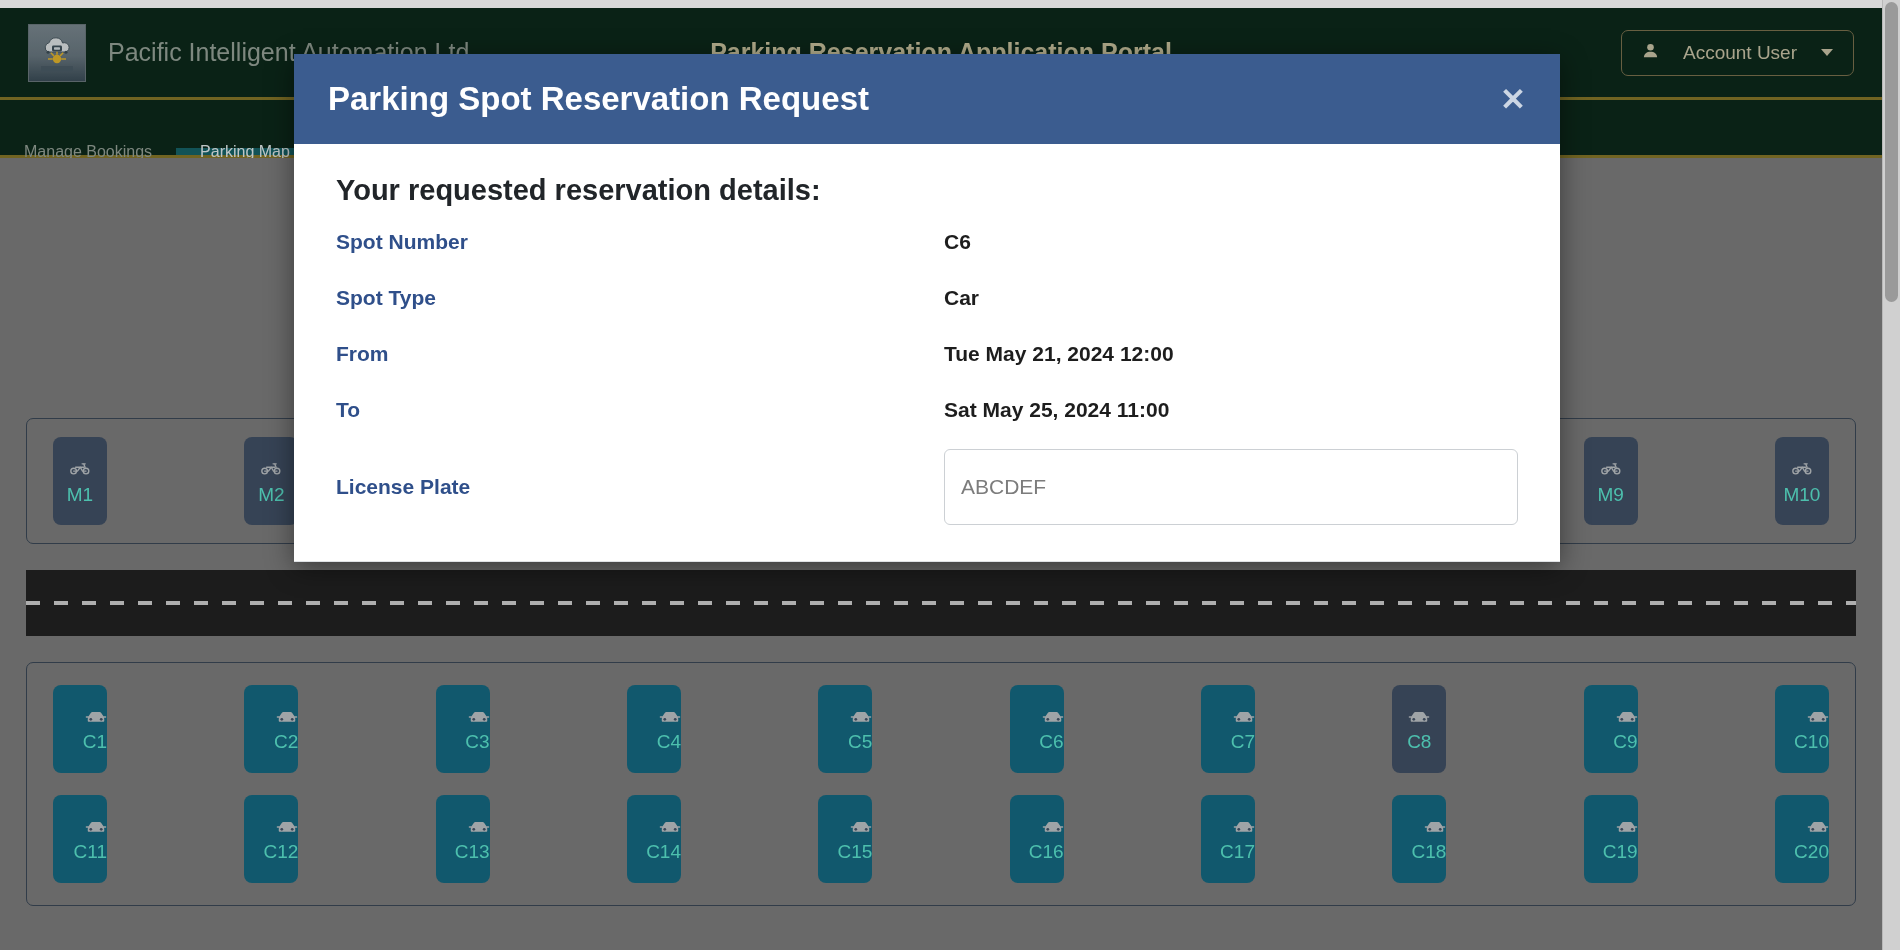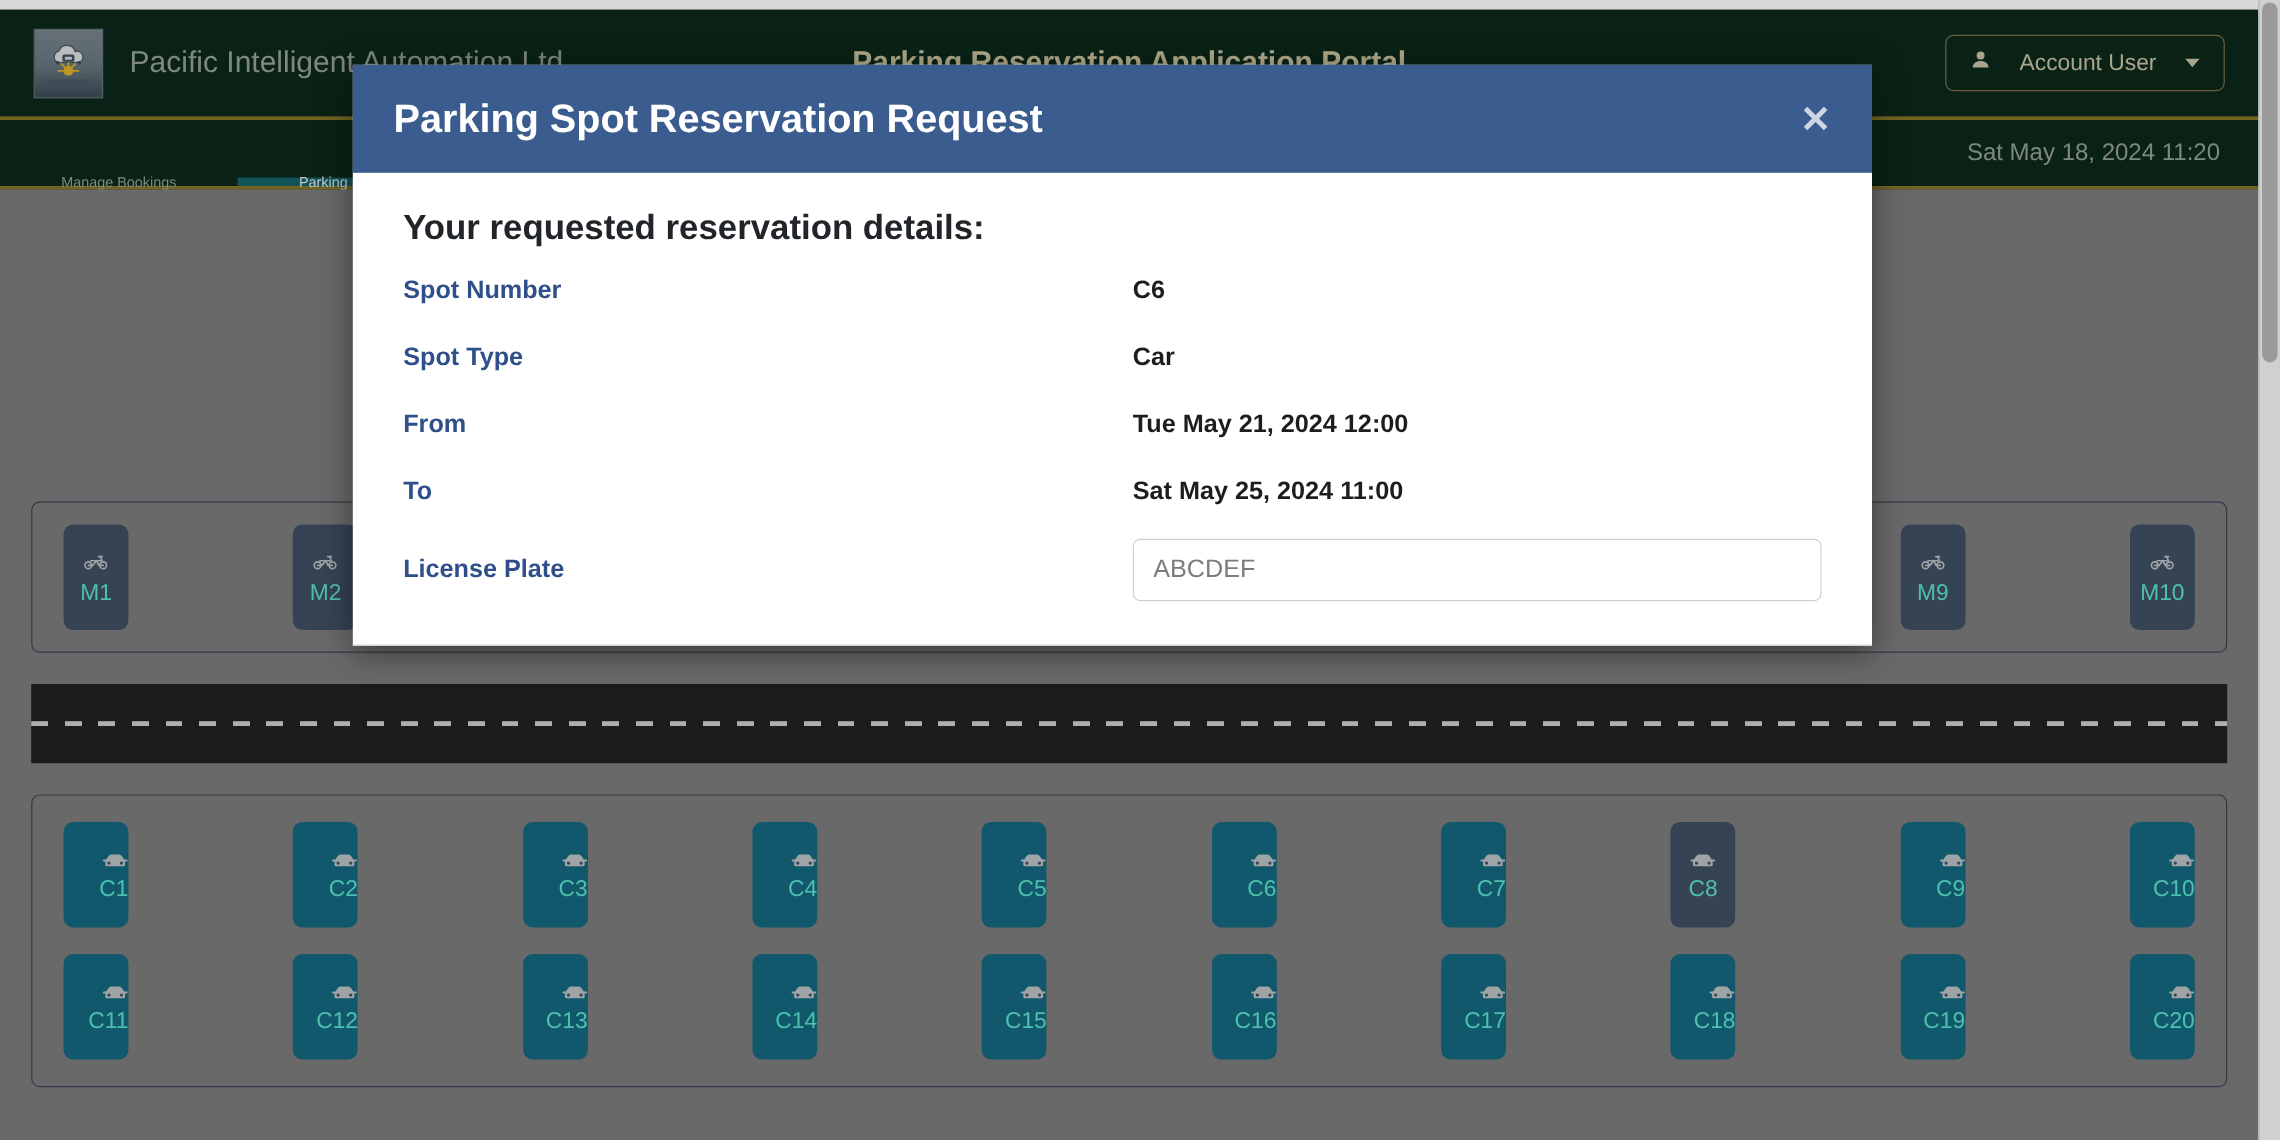--- a/index.html
+++ b/index.html
@@ -95,23 +95,23 @@
 
   
   .nav-bar {
     height: 58px;
     background: #0d2a1c;
     border-bottom: 3px solid #8a7a2a;
     display: flex; align-items: stretch;
   }
   .nav-item {
     display: flex; align-items: center;
-    padding: 0 51px;
+    padding: 0 24px;
     color: #9aa69c;
-    font-size: 12px;
+    font-size: 16px;
     white-space: nowrap;
     margin-top: 48px;
   }
   .nav-item.active {
     background: #16666b;
     color: #e8f2f2;
   }
   .nav-datetime {
     margin-left: auto;
     display: flex; align-items: center;
@@ -244,21 +244,21 @@
     font-size: 21px;
     font-weight: bold;
   }
   .detail-value {
     color: #1d1d1d;
     font-size: 21px;
     font-weight: bold;
   }
   .plate-input {
     width: 578px;
-    padding: 13px 16px;
+    padding: 25px 16px;
     font-size: 21px;
     font-family: "Liberation Sans", sans-serif;
     color: #3c3c3c;
     border: 1px solid #ccd0d4;
     border-radius: 6px;
     background: #ffffff;
     outline: none;
   }
   .plate-input::placeholder { color: #7c7c7c; }
   .modal-footer {
@@ -324,21 +324,20 @@
           </span>
           <span>Account User</span>
           <span class="caret-down"></span>
         </div>
       </div>
     </div>
 
     <div class="nav-bar">
       <div class="nav-item">Manage Bookings</div>
       <div class="nav-item active">Parking Map</div>
-      <div class="nav-datetime">Sat May 18, 2024 11:20</div>
     </div>
 
     <div class="lot-body">
 
       <div class="top-blank"></div>
 
       <div class="lot-panel">
         <div class="spot-row" id="moto-row">
             <div class="spot taken">
               <span class="glyph"><svg width="20" height="20" viewBox="0 0 22 16" aria-hidden="true">

